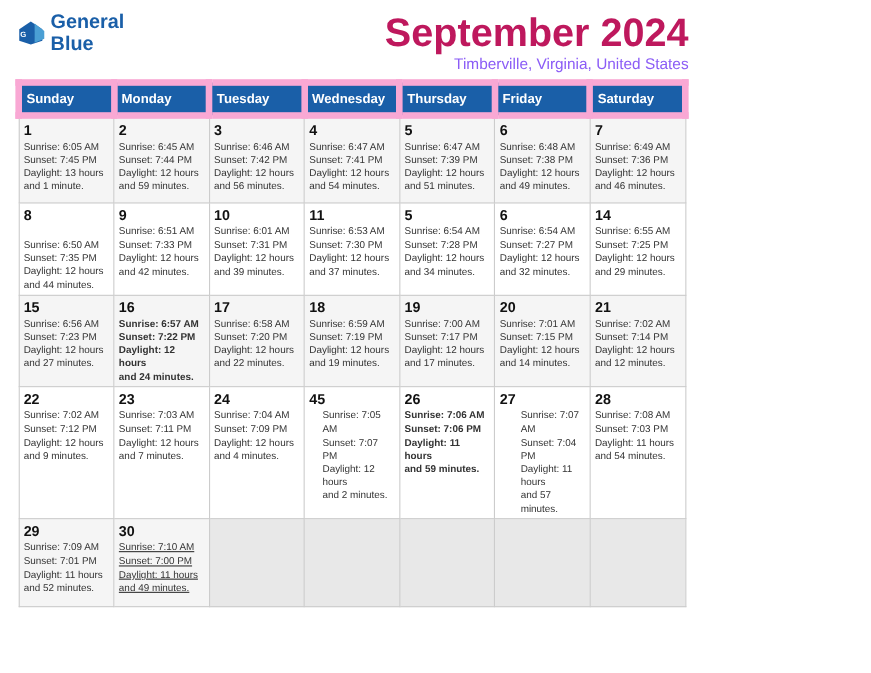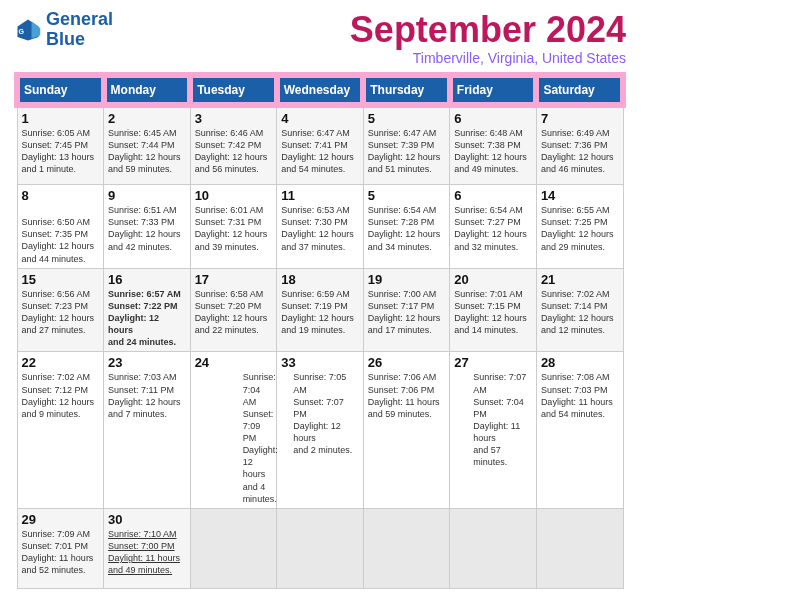--- a/index.html
+++ b/index.html
@@ -293,35 +293,35 @@
           </td>
           <td>
             <span class="day-num">23</span>
             <div class="cell-text" style="white-space: pre-line;">Sunrise: 7:03 AM
 Sunset: 7:11 PM
 Daylight: 12 hours
 and 7 minutes.</div>
           </td>
           <td>
             <span class="day-num">24</span>
-            <div class="cell-text" style="white-space: pre-line; margin-left: 48px;">Sunrise: 7:04 AM
+            <div class="cell-text" style="white-space: pre-line;">Sunrise: 7:04 AM
 Sunset: 7:09 PM
 Daylight: 12 hours
 and 4 minutes.</div>
           </td>
           <td>
-            <span class="day-num">33</span>
+            <span class="day-num">45</span>
             <div class="cell-text" style="white-space: pre-line; margin-left: 12px;">Sunrise: 7:05 AM
 Sunset: 7:07 PM
 Daylight: 12 hours
 and 2 minutes.</div>
           </td>
           <td>
             <span class="day-num">26</span>
-            <div class="cell-text" style="white-space: pre-line;">Sunrise: 7:06 AM
+            <div class="cell-text" style="white-space: pre-line; font-weight: bold;">Sunrise: 7:06 AM
 Sunset: 7:06 PM
 Daylight: 11 hours
 and 59 minutes.</div>
           </td>
           <td>
             <span class="day-num">27</span>
             <div class="cell-text" style="white-space: pre-line; margin-left: 19px;">Sunrise: 7:07 AM
 Sunset: 7:04 PM
 Daylight: 11 hours
 and 57 minutes.</div>

